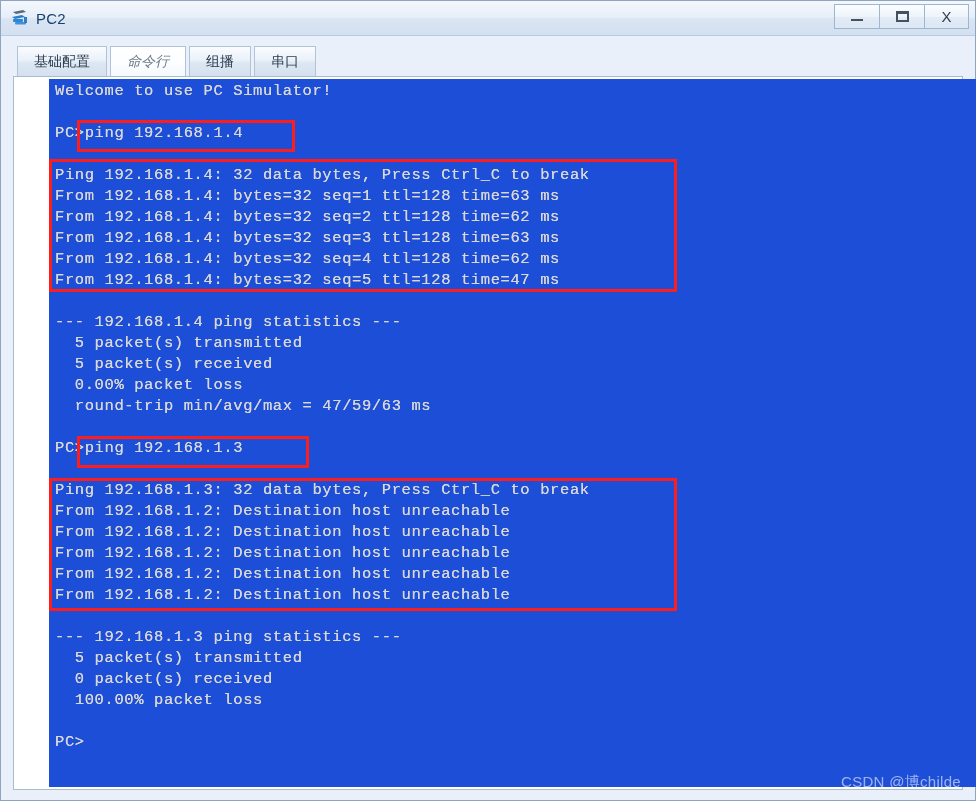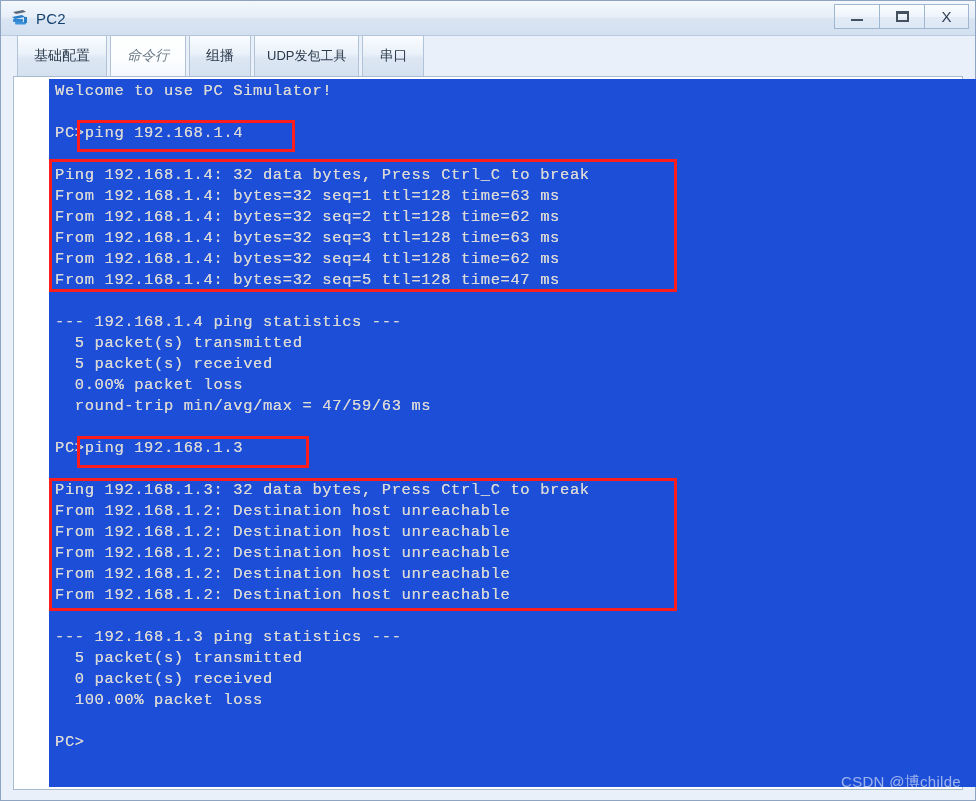--- a/index.html
+++ b/index.html
@@ -104,21 +104,21 @@
   
   #tabbar {
     flex: 0 0 auto;
     height: 32px;
     display: flex;
     align-items: flex-end;
     padding-left: 6px;
     box-sizing: border-box;
   }
   .tab {
-    height: 41px;
+    height: 30px;
     box-sizing: border-box;
     padding: 0 16px;
     display: flex;
     align-items: center;
     justify-content: center;
     font-size: 14px;
     color: #2b3b4d;
     background: linear-gradient(to bottom, #fafcff 0%, #eaf1f9 45%, #dde7f3 55%, #d5e1f0 100%);
     border: 1px solid #b0c3d8;
     border-bottom: none;
@@ -221,23 +221,20 @@
     <div id="tabbar">
       <div class="tab">
         <span>基础配置</span>
       </div>
       <div class="tab active">
         <span>命令行</span>
       </div>
       <div class="tab">
         <span>组播</span>
       </div>
-      <div class="tab small">
-        <span>UDP发包工具</span>
-      </div>
       <div class="tab">
         <span>串口</span>
       </div>
     </div>
 
     <div id="terminal-wrap">
       <div id="terminal">
         <div id="term-text"><div class="line">Welcome to use PC Simulator!</div><div class="line">&nbsp;</div><div class="line">PC&gt;ping 192.168.1.4</div><div class="line">&nbsp;</div><div class="line">Ping 192.168.1.4: 32 data bytes, Press Ctrl_C to break</div><div class="line">From 192.168.1.4: bytes=32 seq=1 ttl=128 time=63 ms</div><div class="line">From 192.168.1.4: bytes=32 seq=2 ttl=128 time=62 ms</div><div class="line">From 192.168.1.4: bytes=32 seq=3 ttl=128 time=63 ms</div><div class="line">From 192.168.1.4: bytes=32 seq=4 ttl=128 time=62 ms</div><div class="line">From 192.168.1.4: bytes=32 seq=5 ttl=128 time=47 ms</div><div class="line">&nbsp;</div><div class="line">--- 192.168.1.4 ping statistics ---</div><div class="line">  5 packet(s) transmitted</div><div class="line">  5 packet(s) received</div><div class="line">  0.00% packet loss</div><div class="line">  round-trip min/avg/max = 47/59/63 ms</div><div class="line">&nbsp;</div><div class="line">PC&gt;ping 192.168.1.3</div><div class="line">&nbsp;</div><div class="line">Ping 192.168.1.3: 32 data bytes, Press Ctrl_C to break</div><div class="line">From 192.168.1.2: Destination host unreachable</div><div class="line">From 192.168.1.2: Destination host unreachable</div><div class="line">From 192.168.1.2: Destination host unreachable</div><div class="line">From 192.168.1.2: Destination host unreachable</div><div class="line">From 192.168.1.2: Destination host unreachable</div><div class="line">&nbsp;</div><div class="line">--- 192.168.1.3 ping statistics ---</div><div class="line">  5 packet(s) transmitted</div><div class="line">  0 packet(s) received</div><div class="line">  100.00% packet loss</div><div class="line">&nbsp;</div><div class="line">PC&gt;</div></div>
         <div id="term-highlights">
             <div class="hl" style="left: 28px; top: 41px; width: 218px; height: 32px; border-color: rgb(253, 29, 29);"></div>

